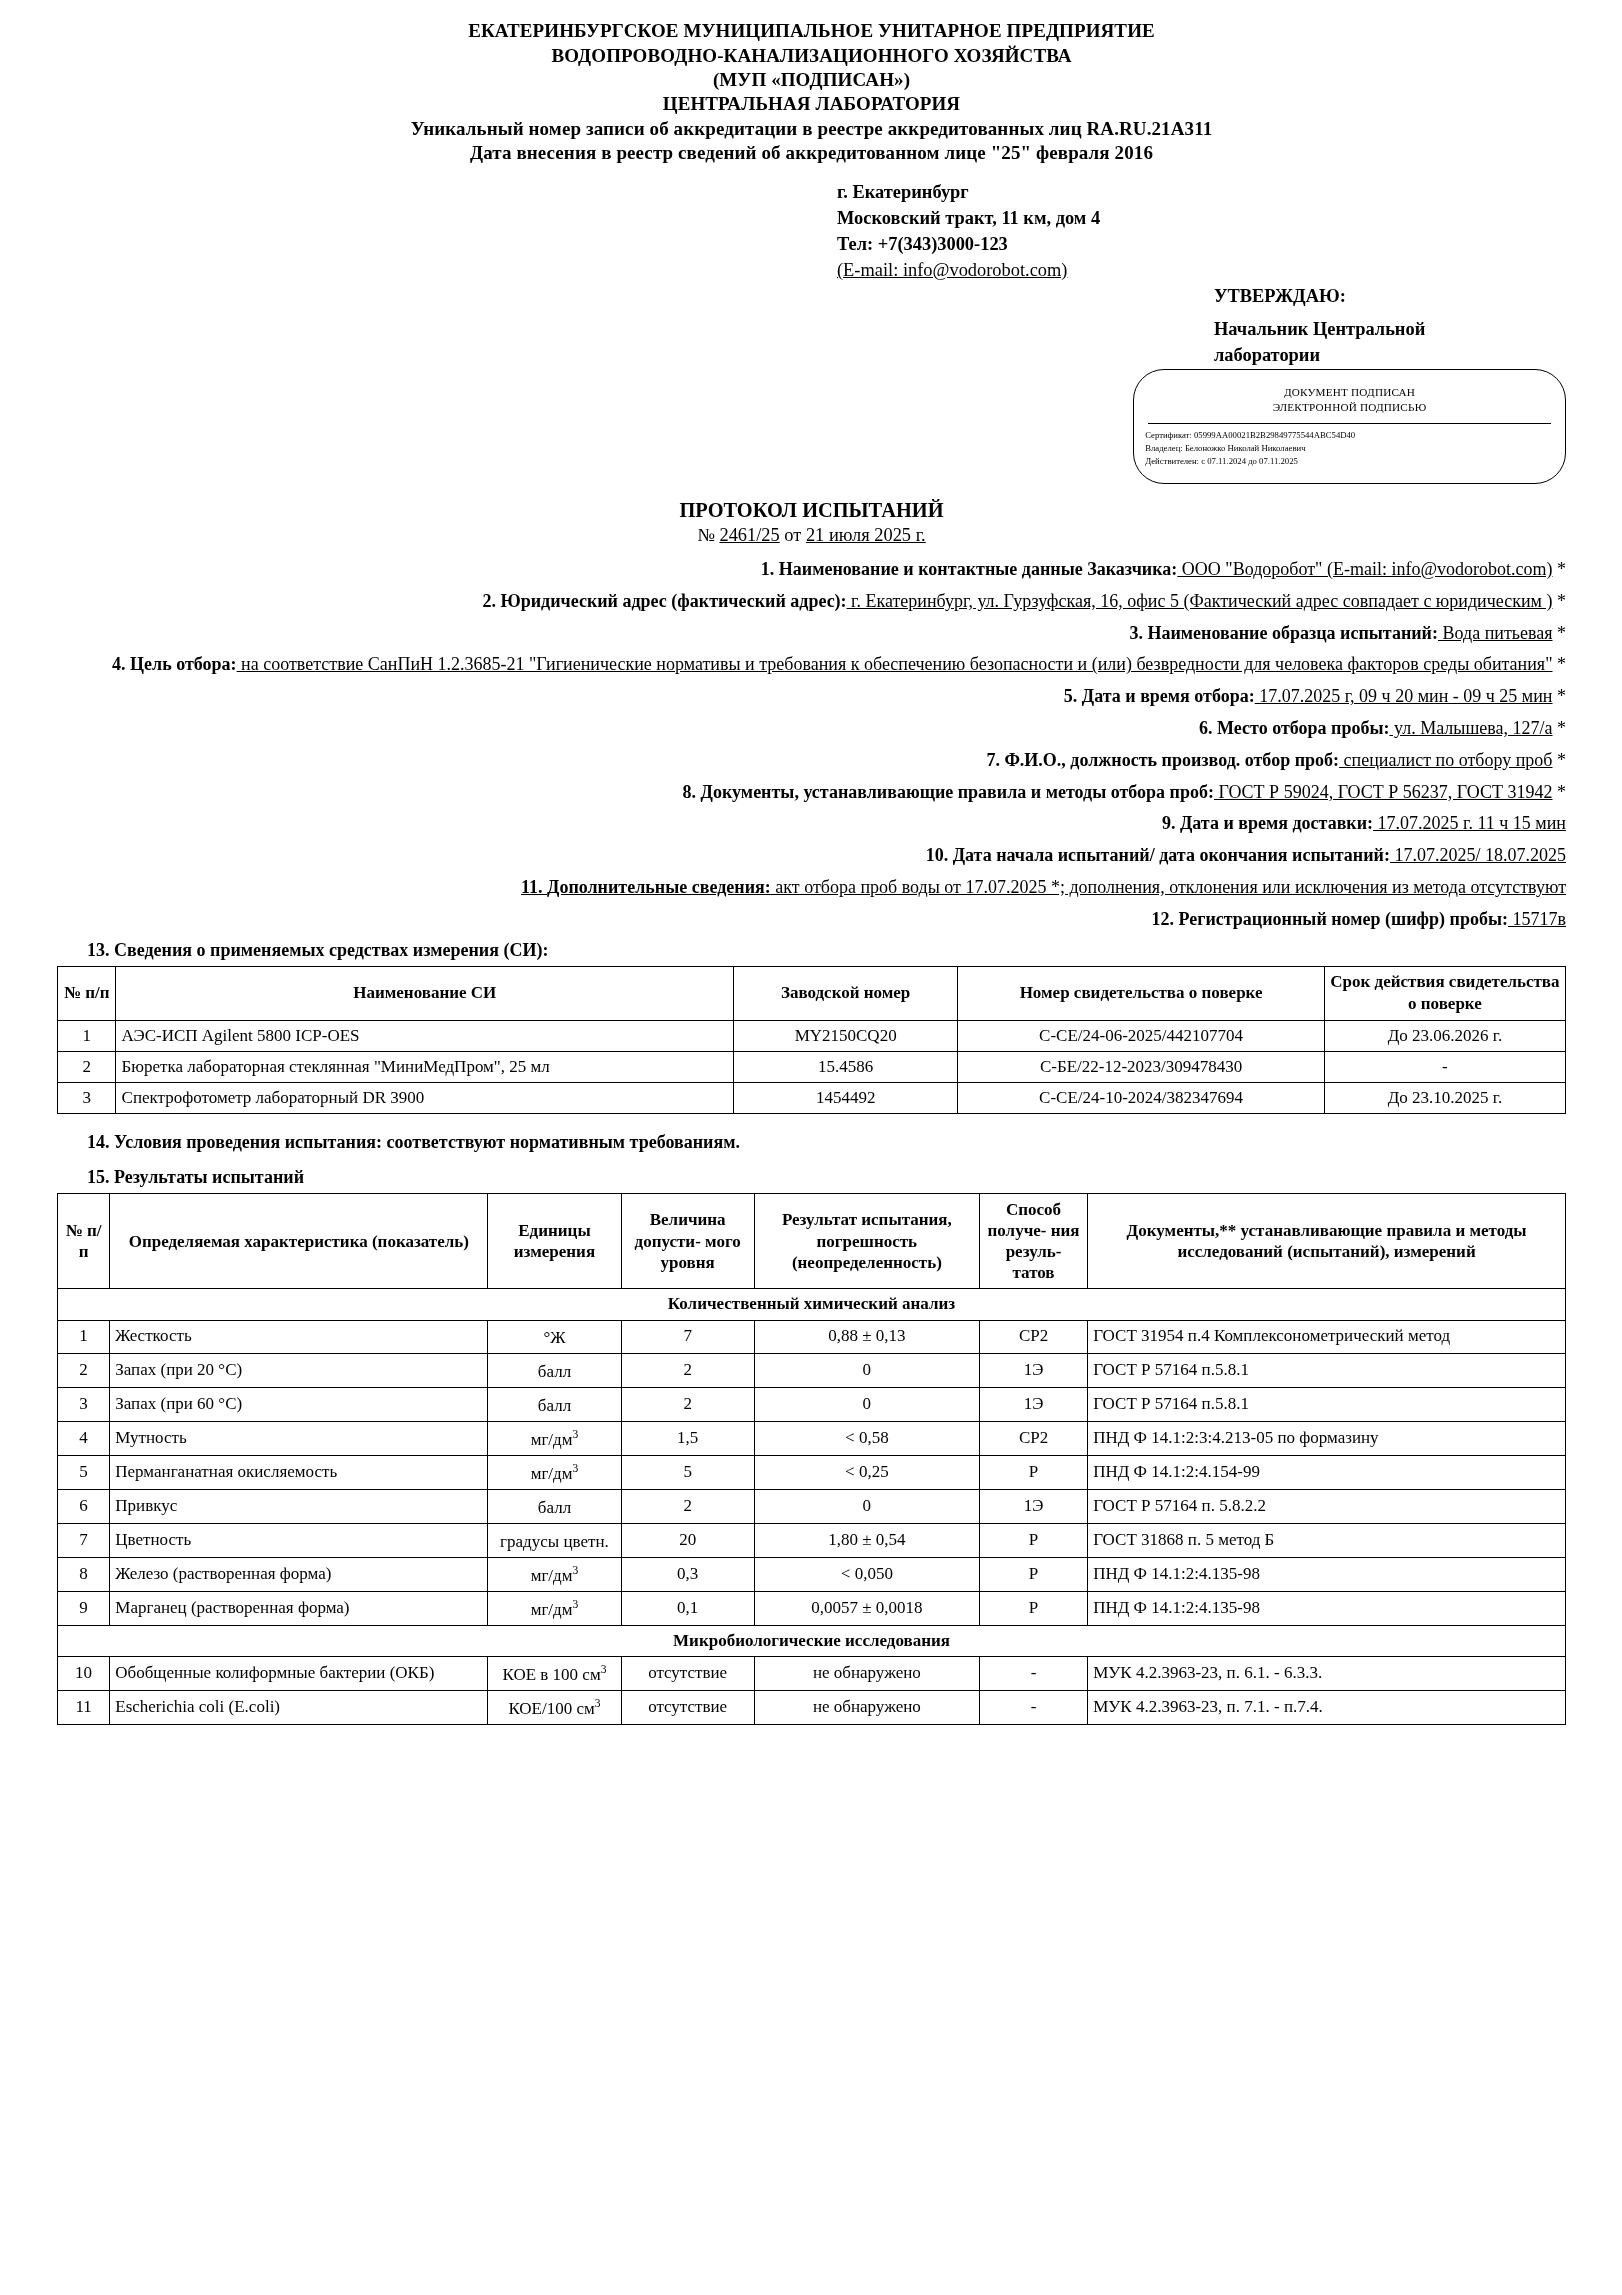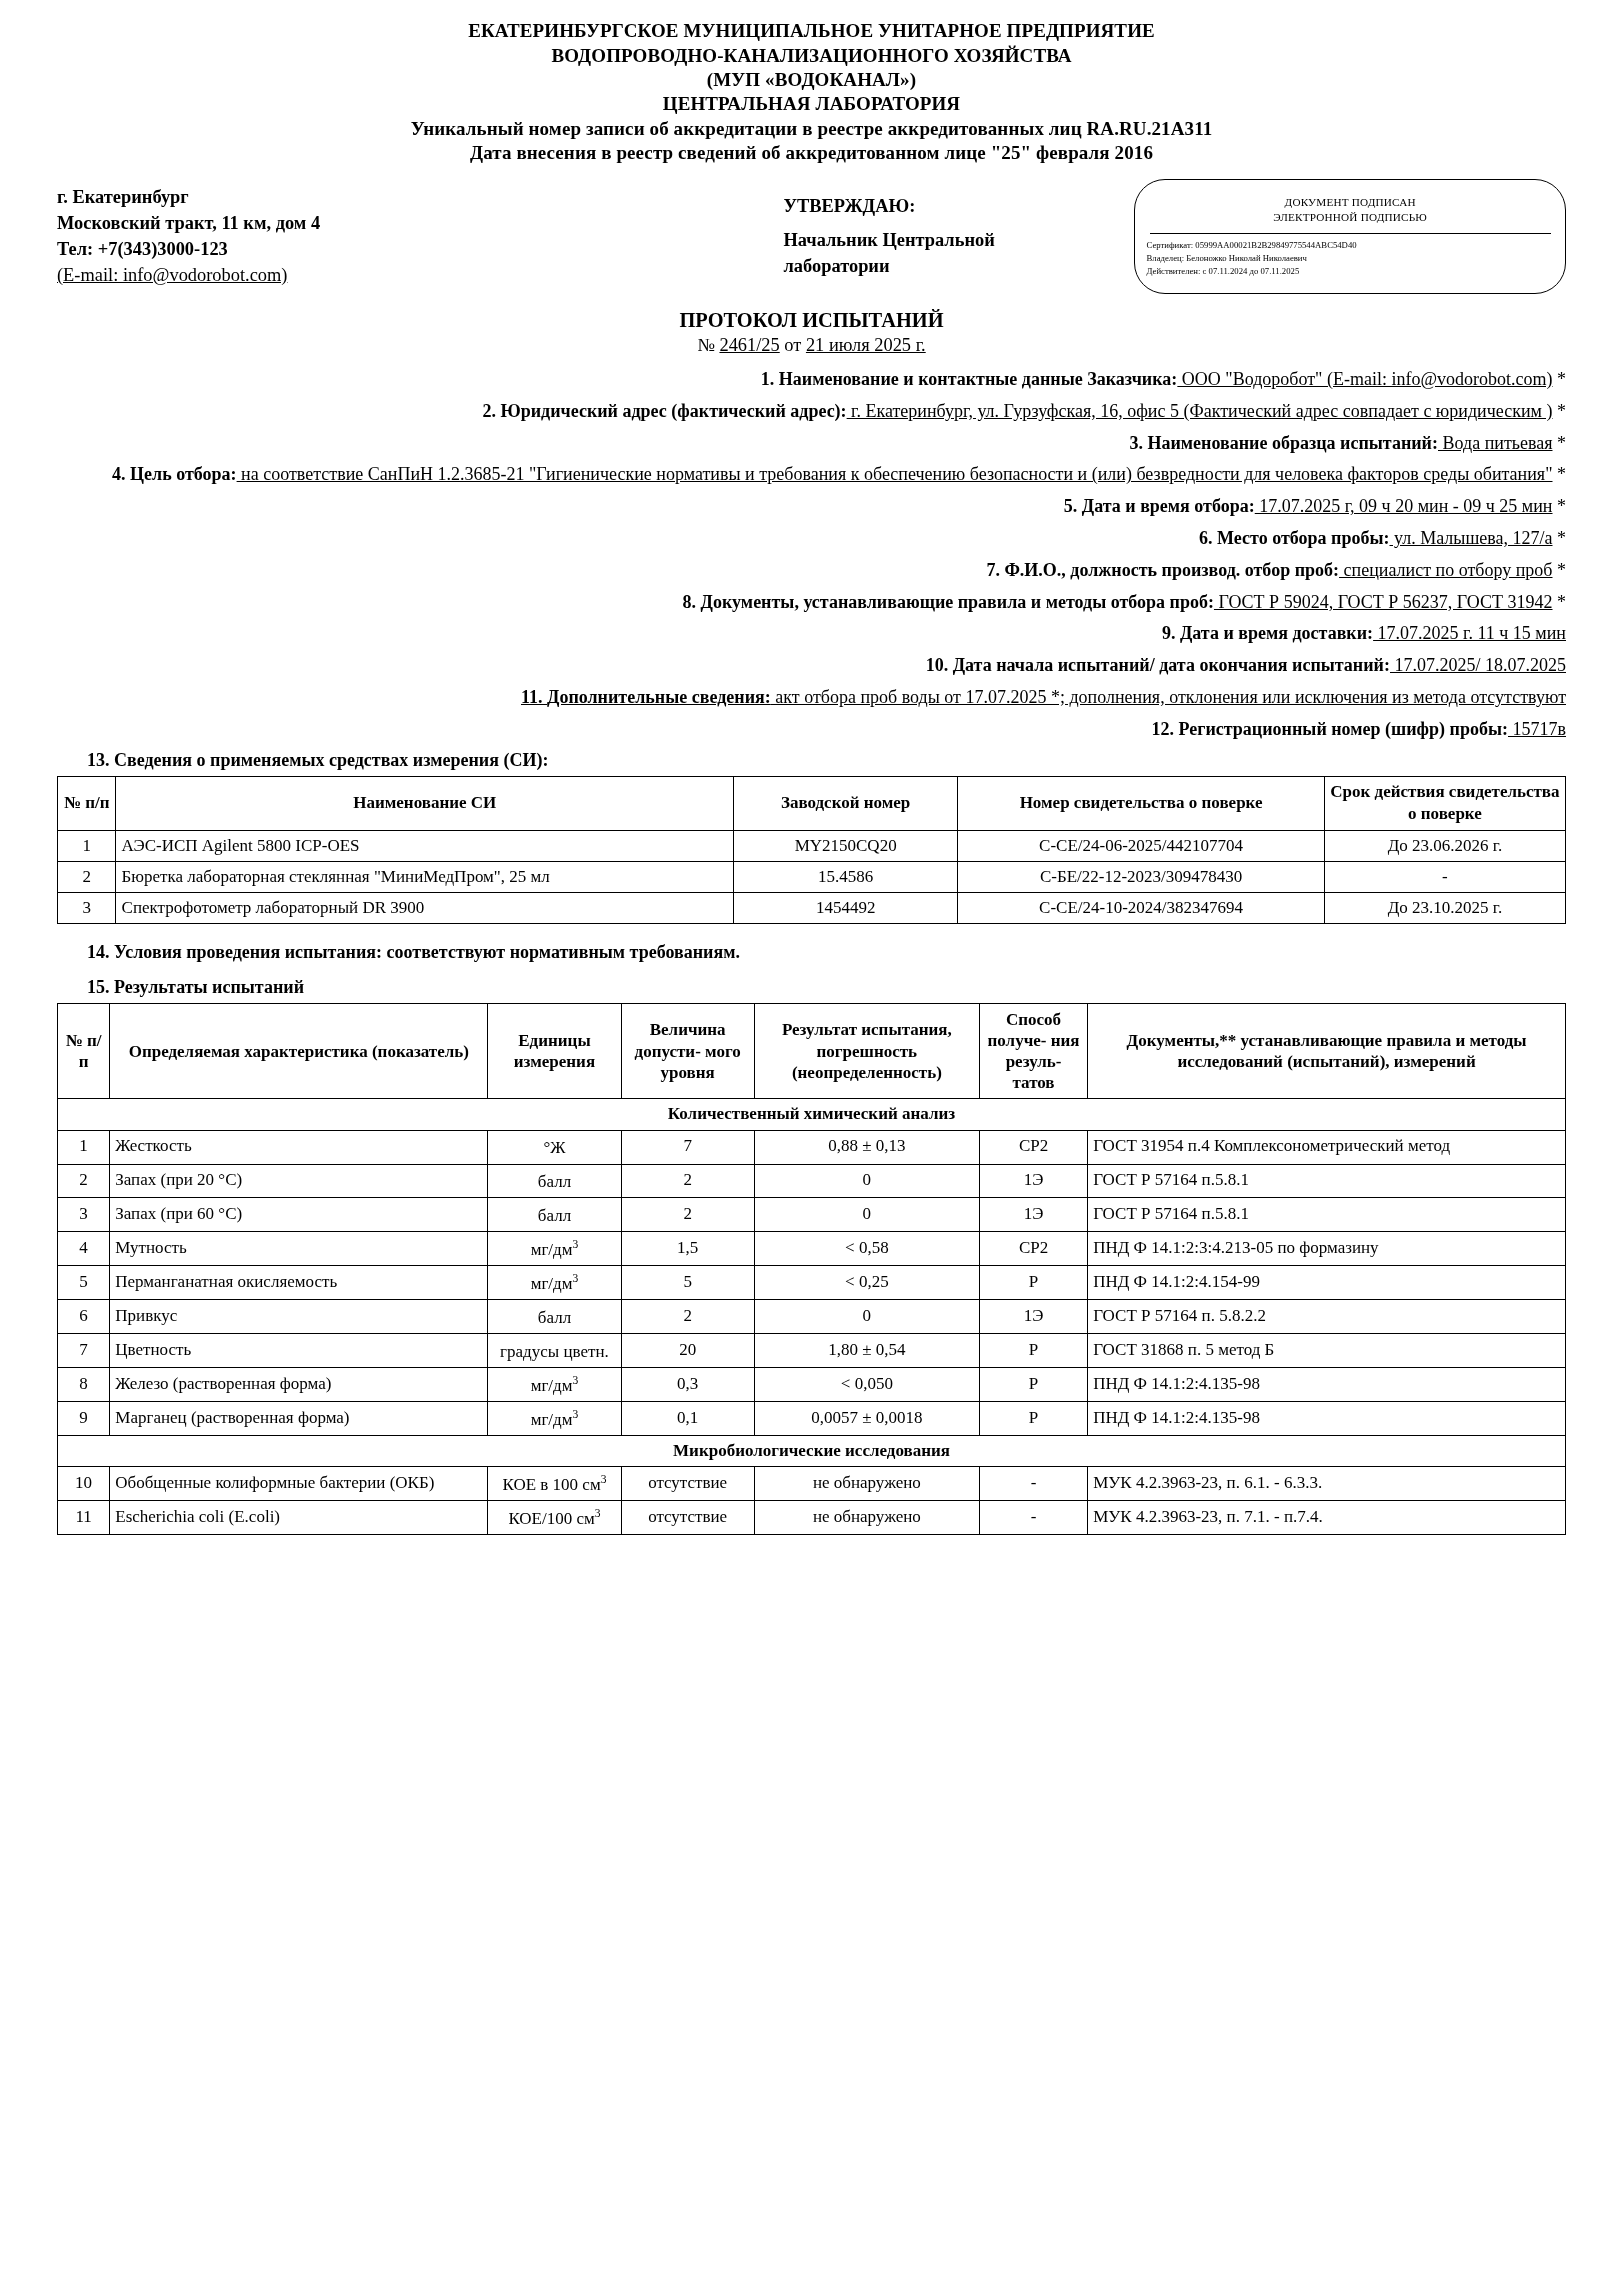--- a/index.html
+++ b/index.html
@@ -18,21 +18,22 @@
   }
   .c { text-align:center; }
   .u { text-decoration:underline; }
   .header-block { text-align:center; line-height:1.28; }
   .header-block div { font-weight:bold; font-size:19px; letter-spacing:0.1px; }
   .hdr1 { font-size:19px; }
   .hdr-acc { font-size:18px; }
   .top-info {
     display:flex;
     margin-top:13.3px;
-    align-items:center;
+    align-items:flex-end;
+    flex-direction:column;
   }
   .top-left {
     width:729px;
     font-size:18.4px;
     line-height:1.42;
     font-weight:bold;
   }
   .top-left .email { font-weight:normal; text-decoration:underline; }
   .top-mid {
     width:352px;
@@ -99,21 +100,21 @@
   sup { font-size:0.68em; vertical-align:super; }
 </style>
 </head>
 <body>
 
 <div class="page">
 
   <div class="header-block">
     <div class="hdr1">ЕКАТЕРИНБУРГСКОЕ МУНИЦИПАЛЬНОЕ УНИТАРНОЕ ПРЕДПРИЯТИЕ</div>
     <div class="hdr1">ВОДОПРОВОДНО-КАНАЛИЗАЦИОННОГО ХОЗЯЙСТВА</div>
-    <div class="hdr1">(МУП «ВОДОКАНАЛ»)</div>
+    <div class="hdr1">(МУП «ПОДПИСАН»)</div>
     <div class="hdr1">ЦЕНТРАЛЬНАЯ ЛАБОРАТОРИЯ</div>
     <div class="hdr-acc">Уникальный номер записи об аккредитации в реестре аккредитованных лиц RA.RU.21А311</div>
     <div class="hdr-acc">Дата внесения в реестр сведений об аккредитованном лице  "25" февраля 2016</div>
   </div>
 
   <div class="top-info">
     <div class="top-left">
       <div>г. Екатеринбург</div>
       <div>Московский тракт, 11 км, дом 4</div>
       <div>Тел: +7(343)3000-123</div>

